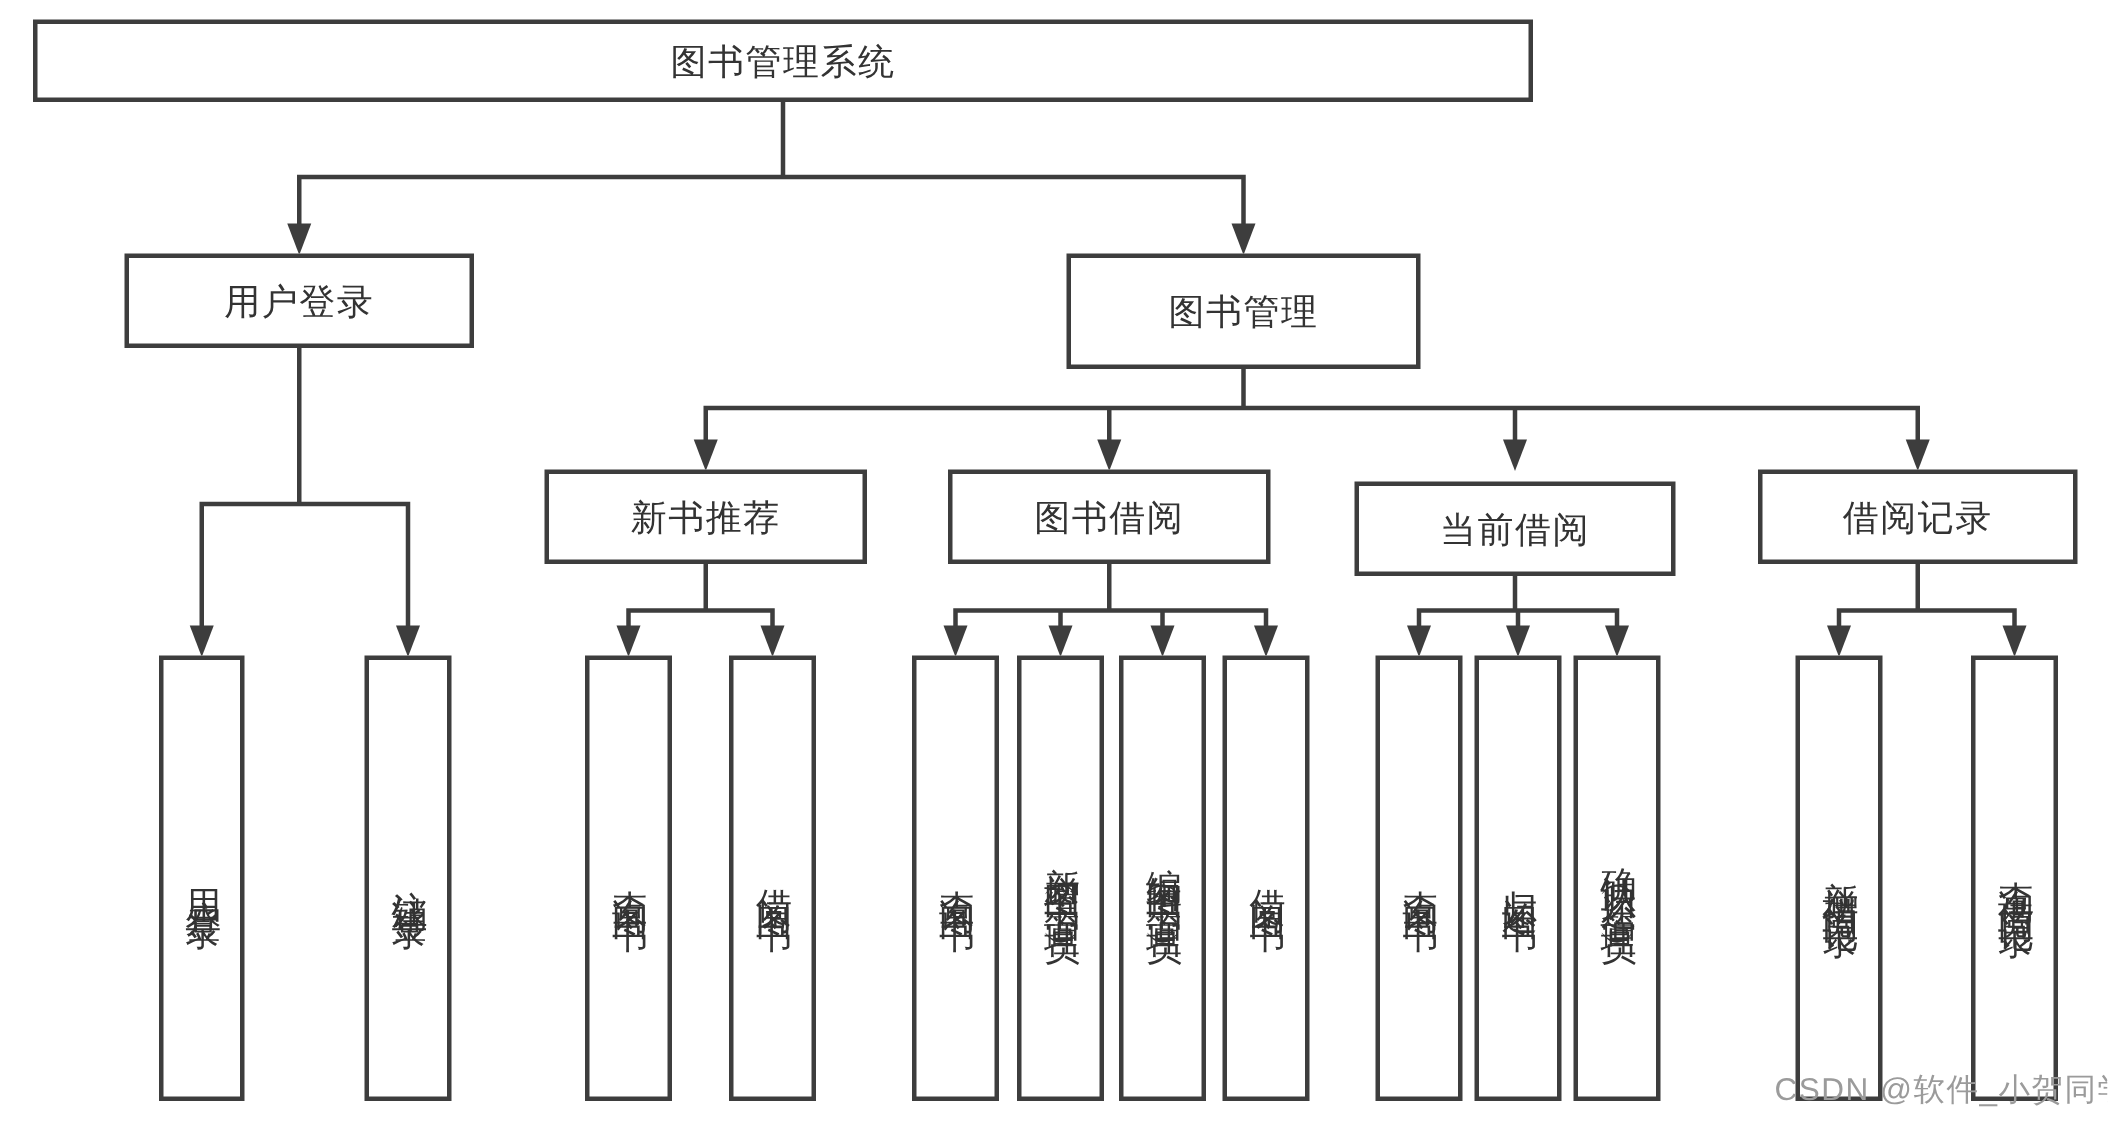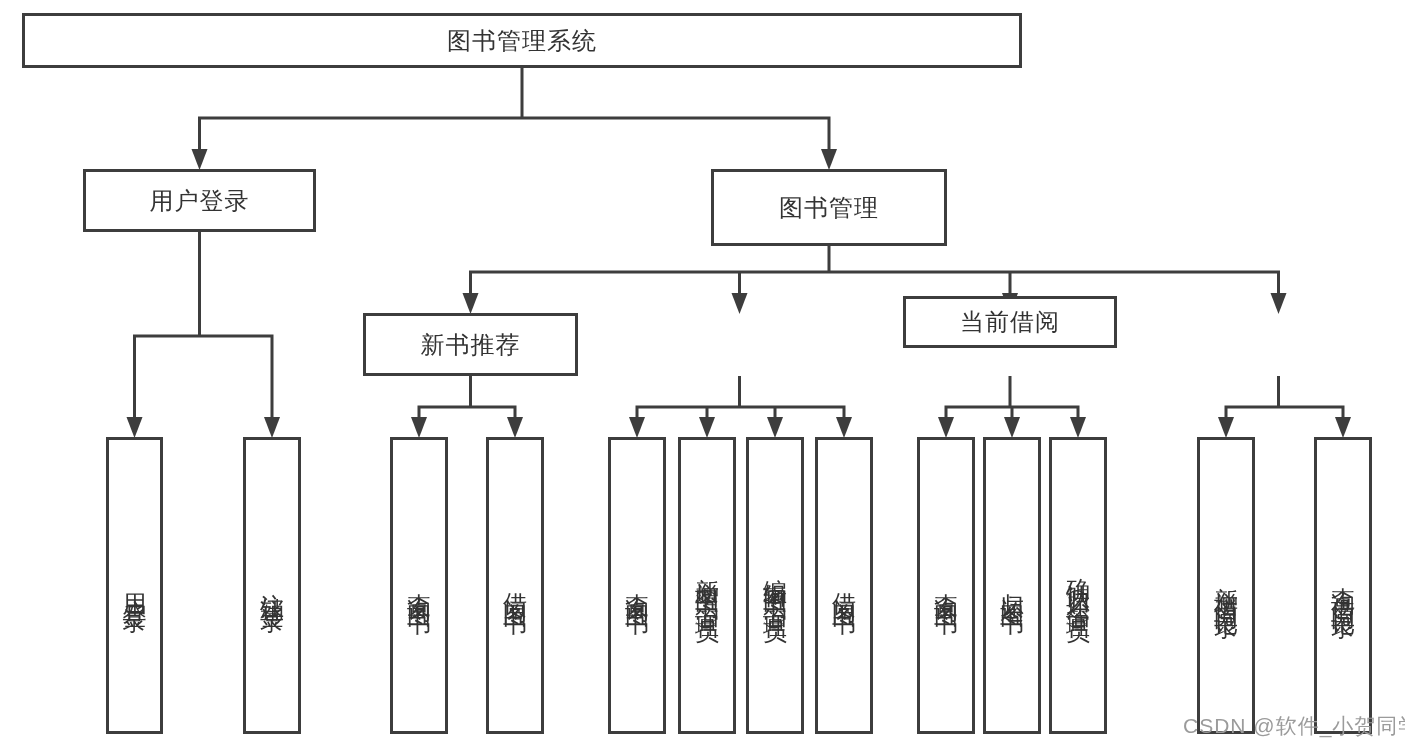--- a/index.html
+++ b/index.html
@@ -82,22 +82,28 @@
       </div>
       <div class="node horizontal" style="left: 83px; top: 169px; width: 233px; height: 63px;">
         <span class="node-label">用户登录</span>
       </div>
       <div class="node horizontal" style="left: 711px; top: 169px; width: 236px; height: 77px;">
         <span class="node-label">图书管理</span>
       </div>
       <div class="node horizontal" style="left: 363px; top: 313px; width: 215px; height: 63px; text-align: center;">
         <span class="node-label">新书推荐</span>
       </div>
-      <div class="node horizontal" style="left: 903px; top: 296px; width: 214px; height: 52px;">
+      <div class="node horizontal" style="left: 632px; top: 313px; width: 215px; height: 63px;">
+        <span class="node-label">图书借阅</span>
+      </div>
+      <div class="node horizontal" style="left: 903px; top: 321px; width: 214px; height: 63px;">
         <span class="node-label">当前借阅</span>
+      </div>
+      <div class="node horizontal" style="left: 1172px; top: 313px; width: 213px; height: 63px;">
+        <span class="node-label">借阅记录</span>
       </div>
       <div class="node vertical" style="left: 106px; top: 437px; width: 57px; height: 297px;">
         <span class="node-label">用户登录</span>
       </div>
       <div class="node vertical" style="left: 243px; top: 437px; width: 58px; height: 297px;">
         <span class="node-label">注销登录</span>
       </div>
       <div class="node vertical" style="left: 390px; top: 437px; width: 58px; height: 297px;">
         <span class="node-label">查询图书</span>
       </div>

